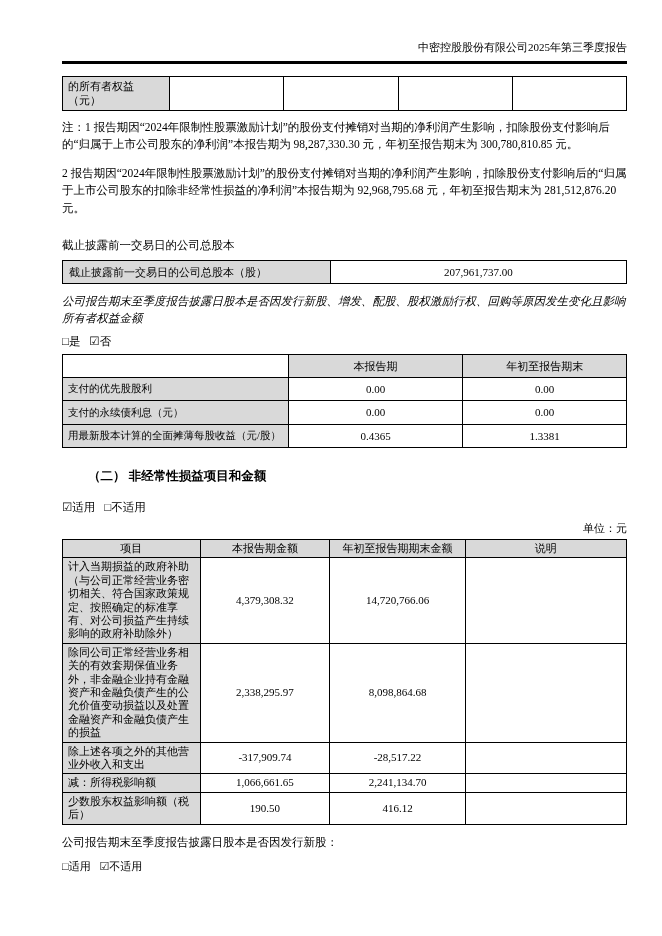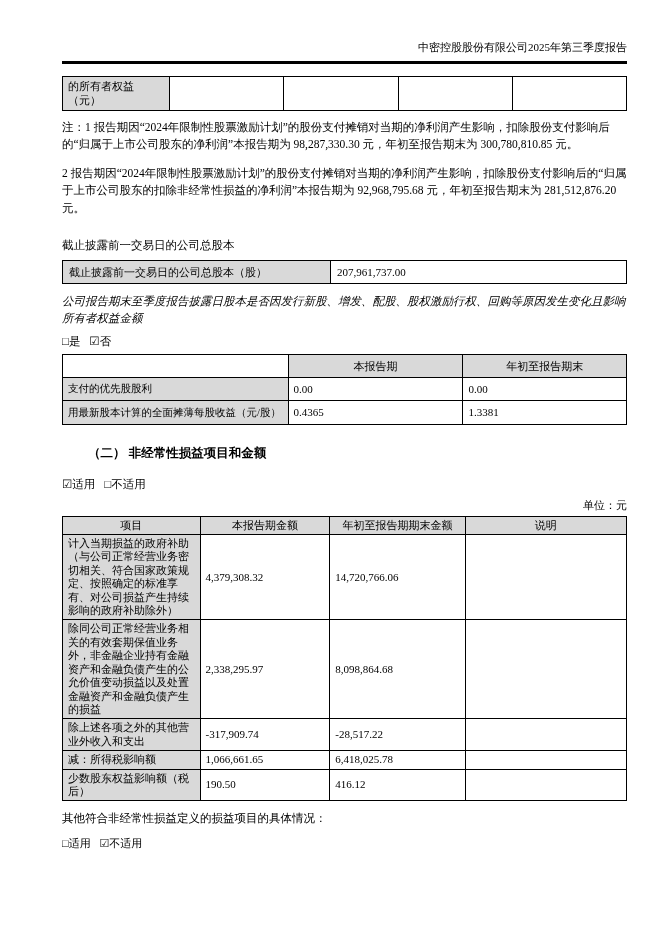--- a/index.html
+++ b/index.html
@@ -14,21 +14,21 @@
     text-align:right; font-size:11px; line-height:14px;
     padding-bottom:7px; border-bottom:3px solid #000000;
   }
 
   table { border-collapse:collapse; width:100%; table-layout:fixed; }
   td {
     border:1px solid #000; font-size:11px; line-height:1.3;
     padding:2px 5px; vertical-align:middle; overflow:hidden; word-break:break-all;
   }
   .gray { background:var(--cell-gray,#d9d9d9); }
-  .num { text-align:left; padding-right:8px; }
+  .num { text-align:center; padding-right:8px; }
   .center { text-align:center; }
 
   .partial { margin-top:12px; }
   .partial td { height:20px;margin-top:40px; }
 
   .note { font-size:11.5px; line-height:1.5; }
   .note1 { margin-top:8px; }
   .note2 { margin-top:12px; }
 
   .caption { margin-top:20px; font-size:11.5px; line-height:1.4; }
@@ -120,20 +120,25 @@
       <td></td>
       <td class="gray center">本报告期</td>
       <td class="gray center">年初至报告期末</td>
     </tr>
     <tr>
       <td class="gray eps-label">支付的优先股股利</td>
       <td class="num">0.00</td>
       <td class="num">0.00</td>
     </tr>
     <tr>
+      <td class="gray eps-label">支付的永续债利息（元）</td>
+      <td class="num">0.00</td>
+      <td class="num">0.00</td>
+    </tr>
+    <tr>
       <td class="gray eps-label">用最新股本计算的全面摊薄每股收益（元/股）</td>
       <td class="num">0.4365</td>
       <td class="num">1.3381</td>
     </tr>
   </tbody>
     </table>
 
   <h2 class="heading">（二） 非经常性损益项目和金额</h2>
 
   <p class="applicability">
@@ -171,32 +176,32 @@
     </tr>
     <tr>
       <td class="gray">除上述各项之外的其他营业外收入和支出</td>
       <td class="num">-317,909.74</td>
       <td class="num">-28,517.22</td>
       <td></td>
     </tr>
     <tr>
       <td class="gray">减：所得税影响额</td>
       <td class="num">1,066,661.65</td>
-      <td class="num">6,418,025.78</td>
+      <td class="num">2,241,134.70</td>
       <td></td>
     </tr>
     <tr>
       <td class="gray indent">少数股东权益影响额（税后）</td>
       <td class="num">190.50</td>
       <td class="num">416.12</td>
       <td></td>
     </tr>
   </tbody>
     </table>
 
-  <p class="footer-text">其他符合非经常性损益定义的损益项目的具体情况：</p>
+  <p class="footer-text">公司报告期末至季度报告披露日股本是否因发行新股：</p>
 
   <p class="footer-applicability">
     <span>□适用</span>
     <span>☑不适用</span>
   </p>
 
 </div>
 
 </body></html>

